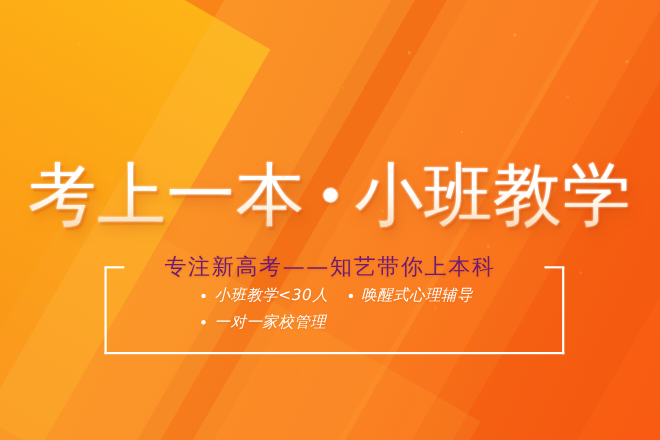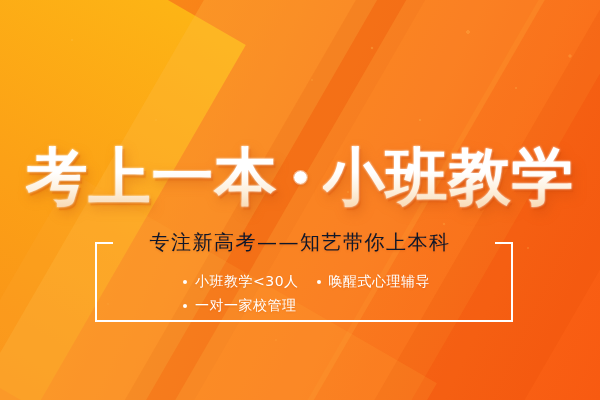--- a/index.html
+++ b/index.html
@@ -127,21 +127,21 @@
     top: 138px;
     height: 78px;
     display: flex;
     align-items: center;
     justify-content: center;
     gap: 0;
   }
   .headline-text {
     font-family: "DejaVu Sans", "Liberation Sans", sans-serif;
     font-size: 62px;
-    font-weight: bold;
+    font-weight: normal;
     line-height: 1;
     letter-spacing: 1px;
     background: linear-gradient(180deg, #ffffff 0%, #ffffff 42%, #fdf0dd 72%, #f8d9b4 100%);
     -webkit-background-clip: text;
     background-clip: text;
     color: transparent;
     -webkit-text-fill-color: transparent;
     filter:
       drop-shadow(0 0 1px rgba(255,255,255,.95))
       drop-shadow(2px 3px 0 rgba(208, 72, 10, 0.30))
@@ -189,37 +189,38 @@
 
   .subtitle {
     position: absolute;
     left: 0;
     right: 0;
     top: 230px;
     text-align: center;
     font-family: "DejaVu Sans", "Liberation Sans", sans-serif;
     font-size: 20px;
     line-height: 24px;
-    color: #0f172a;
+    color: #701a75;
     letter-spacing: 1.5px;
     white-space: nowrap;
     text-shadow: 0 1px 2px rgba(190, 70, 10, .25);
   }
 
   
   .features {
     position: absolute;
     left: 95px;
-    top: 266px;
+    top: 253px;
     width: 377px;
     display: flex;
     flex-wrap: wrap;
     align-content: center;
     padding-top: 4px;
     box-sizing: border-box;
+    font-style: italic;
   }
   .feature-item {
     width: 50%;
     display: flex;
     align-items: center;
     height: 24px;
     padding-left: 88px;
     box-sizing: border-box;
     font-family: "DejaVu Sans", "Liberation Sans", sans-serif;
     font-size: 14px;

